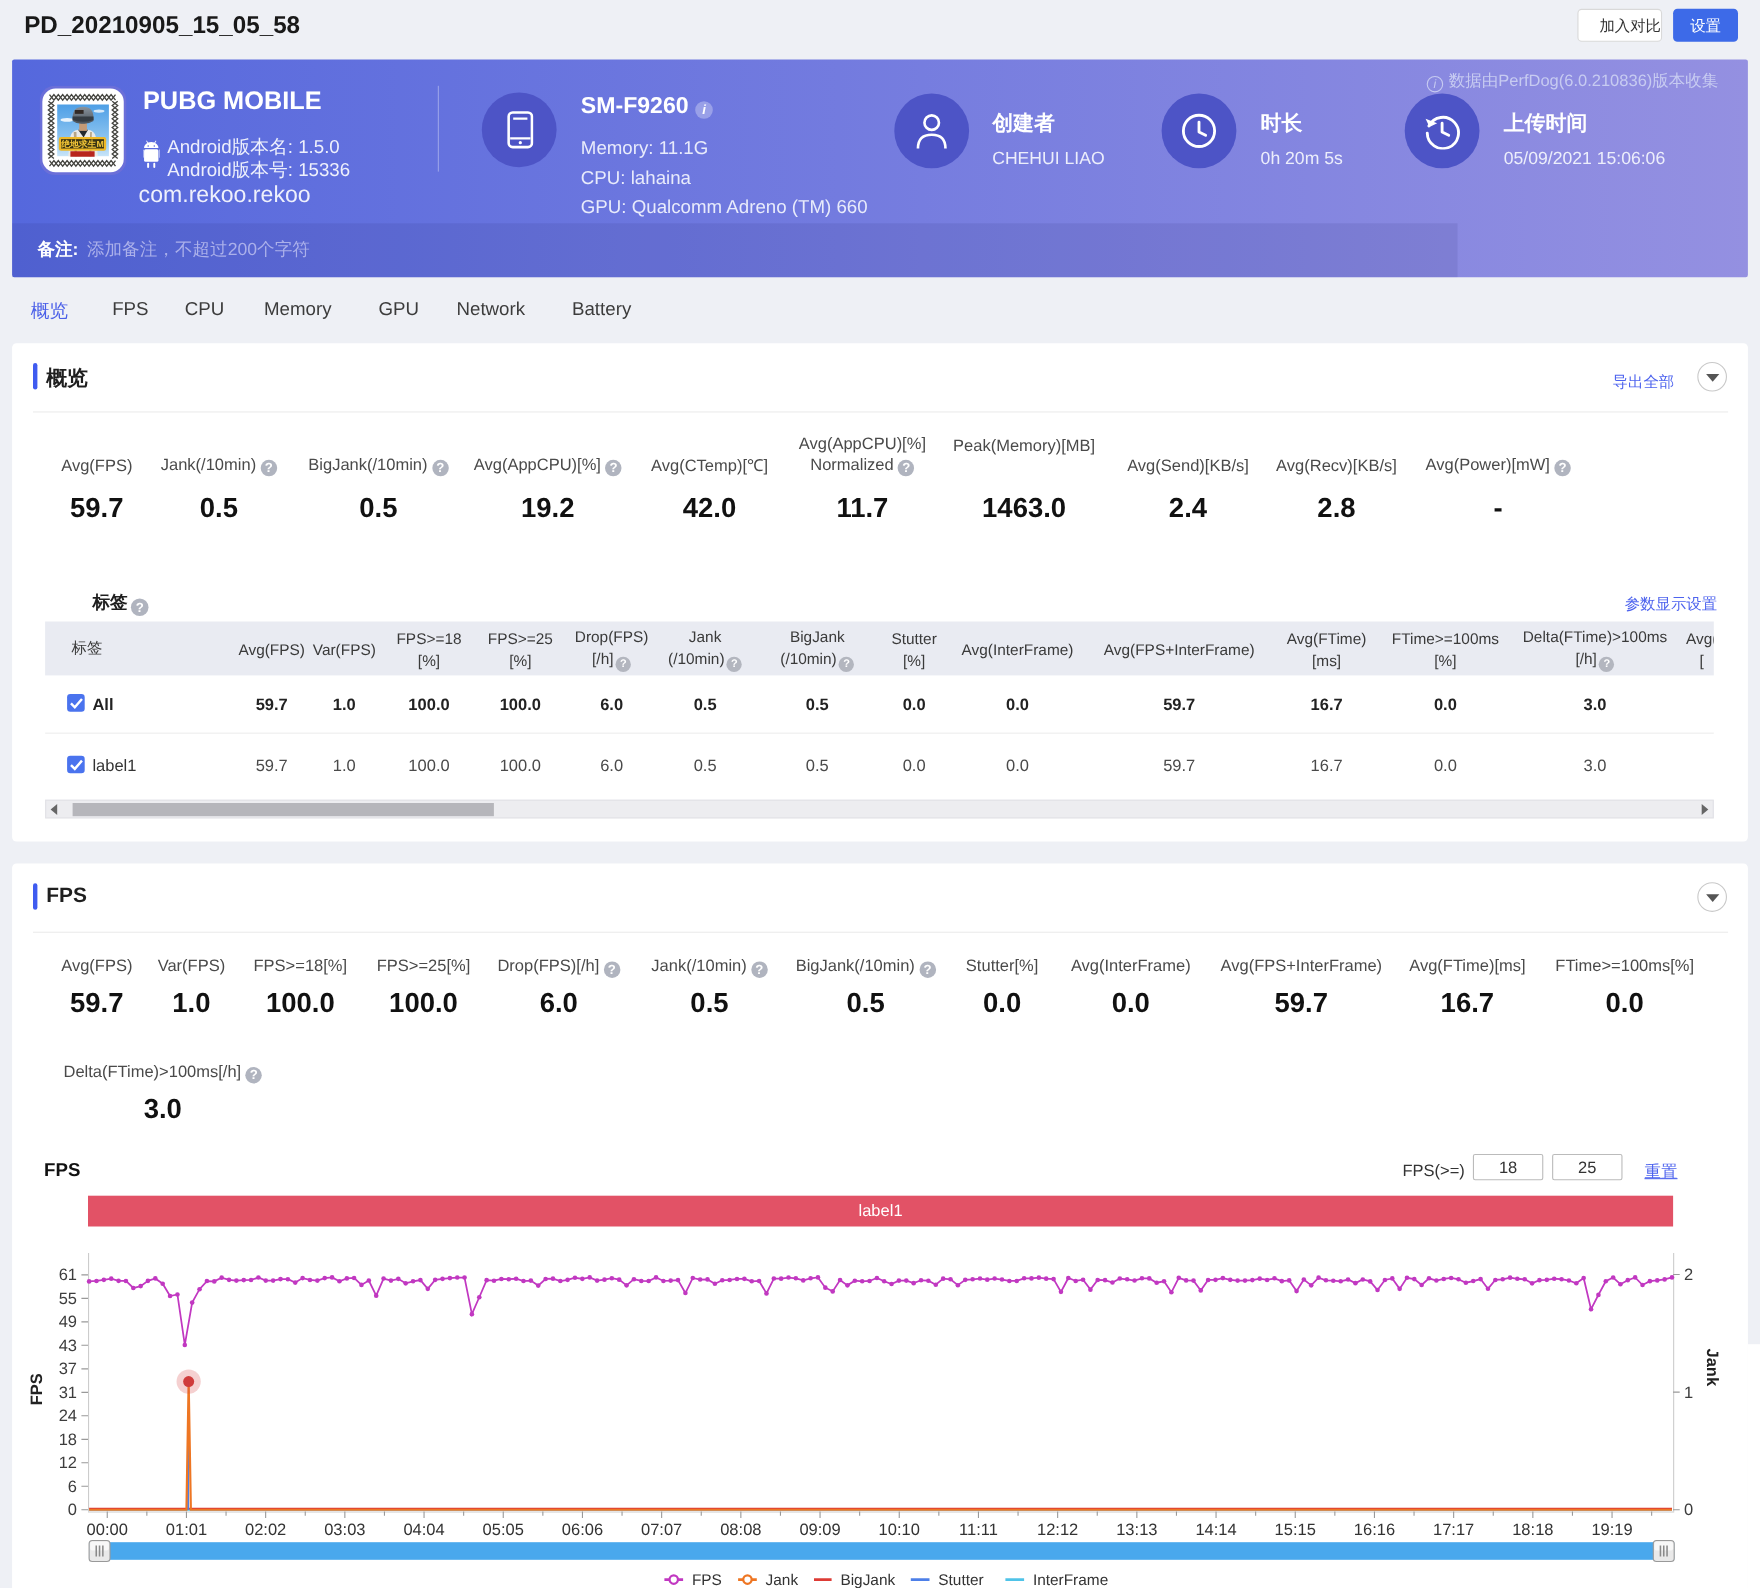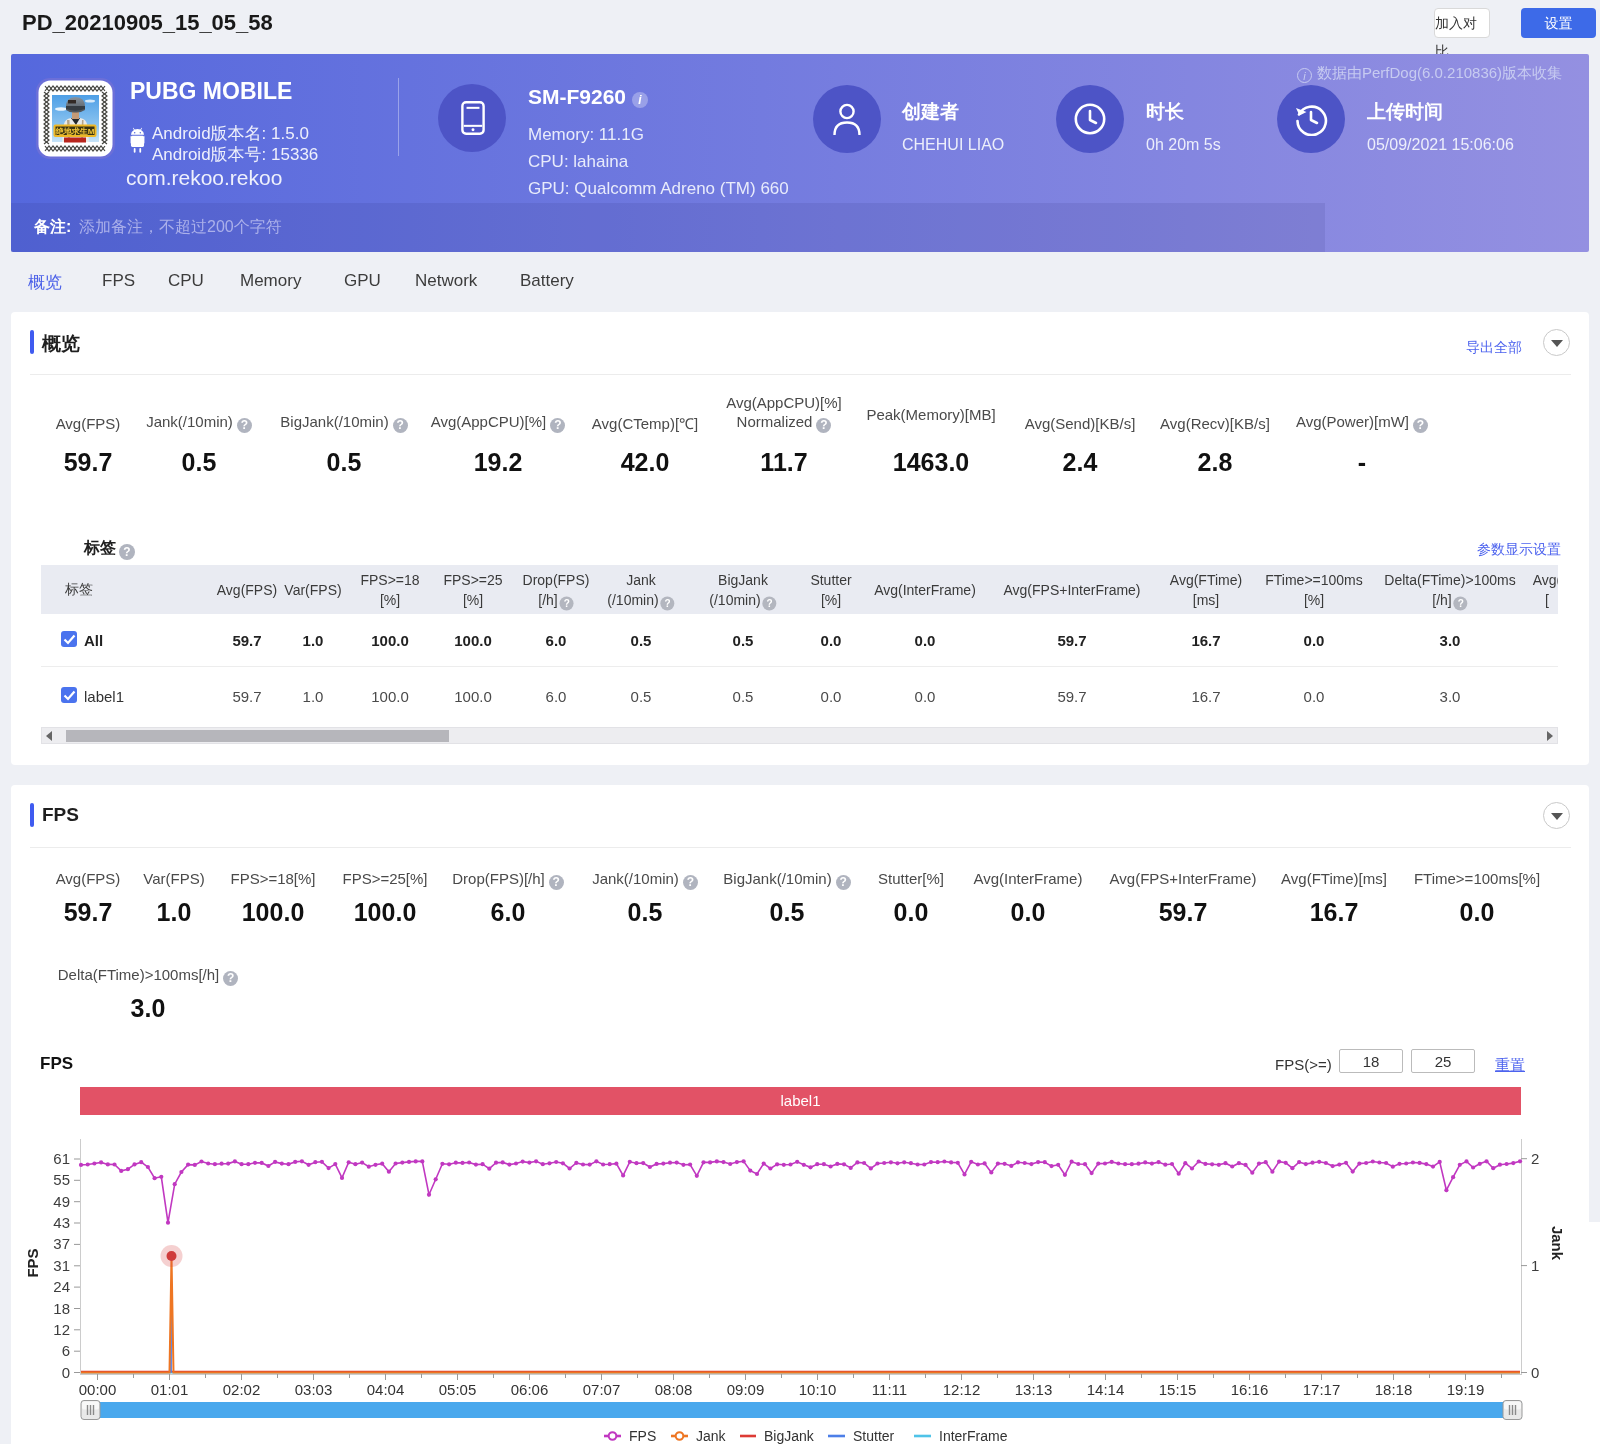--- a/index.html
+++ b/index.html
@@ -20,22 +20,22 @@
 .chk svg{position:absolute;left:2px;top:3px;}
 .blue{color:#4d63ee;}
 .collapse{position:absolute;width:27px;height:27px;border:1px solid #c9c9c9;border-radius:50%;}
 .fstat .vl{margin-top:10px;}
 .fstat .lb{height:19px;overflow:visible;}
 .collapse:after{content:"";position:absolute;left:7px;top:10px;border-left:6px solid transparent;border-right:6px solid transparent;border-top:7px solid #555;}
 </style>
 </head>
 <body>
 <div class="abs" style="left:22px;top:10px;font-size:22px;font-weight:bold;color:#191919;">PD_20210905_15_05_58</div>
-<div class="abs" style="left:1434px;top:8px;width:56px;height:30px;background:#fff;border:1px solid #d9d9d9;border-radius:4px;font-size:14px;color:#333;text-align:left;line-height:28px;">加入对比</div>
-<div class="abs" style="left:1521px;top:8px;width:75px;height:30px;background:#3d6ae8;border-radius:4px;font-size:14px;color:#fff;text-align:center;line-height:30px;">设置</div>
+<div class="abs" style="left:1434px;top:8px;width:77px;height:30px;background:#fff;border:1px solid #d9d9d9;border-radius:4px;font-size:14px;color:#333;text-align:right;line-height:28px;">加入对比</div>
+<div class="abs" style="left:1521px;top:8px;width:59px;height:30px;background:#3d6ae8;border-radius:4px;font-size:14px;color:#fff;text-align:center;line-height:30px;">设置</div>
 <div class="abs" style="left:11px;top:54px;width:1578px;height:198px;background:linear-gradient(90deg,#5568dd,#9490e1);border-radius:2px;">
   <div class="abs" style="left:0;top:149px;width:1314px;height:49px;background:rgba(30,25,100,0.10);">
     <span style="position:absolute;left:23px;top:14px;font-size:16px;font-weight:bold;color:#fff;">备注:</span>
     <span style="position:absolute;left:68px;top:14px;font-size:16px;color:#abb0ea;">添加备注，不超过200个字符</span>
   </div>
   <svg class="abs" style="left:25px;top:24px;" width="79" height="81" viewBox="0 0 79 81">
     <defs>
       <linearGradient id="sky" x1="0" y1="0" x2="0" y2="1">
         <stop offset="0" stop-color="#4e9fe6"></stop>
           <stop offset="0.65" stop-color="#8cc4f0"></stop>
@@ -168,21 +168,21 @@
       </div>
       <div class="vl">42.0</div>
     </div>
   <div class="stat" style="left:773px;top:84px;width:200px;">
       <div class="lbwrap" style="display:flex;flex-direction:column;justify-content:flex-end;height:37px;">
         <div class="lb">Avg(AppCPU)[%]<br>Normalized<span class="qm">?</span></div>
       </div>
       <div class="vl">11.7</div>
     </div>
   <div class="stat" style="left:920px;top:84px;width:200px;">
-      <div class="lbwrap" style="display:flex;flex-direction:column;justify-content:center;height:37px;">
+      <div class="lbwrap" style="display:flex;flex-direction:column;justify-content:flex-start;height:37px;">
         <div class="lb">Peak(Memory)[MB]</div>
       </div>
       <div class="vl">1463.0</div>
     </div>
   <div class="stat" style="left:1069px;top:84px;width:200px;">
       <div class="lbwrap" style="display:flex;flex-direction:column;justify-content:flex-end;height:37px;">
         <div class="lb">Avg(Send)[KB/s]</div>
       </div>
       <div class="vl">2.4</div>
     </div>

